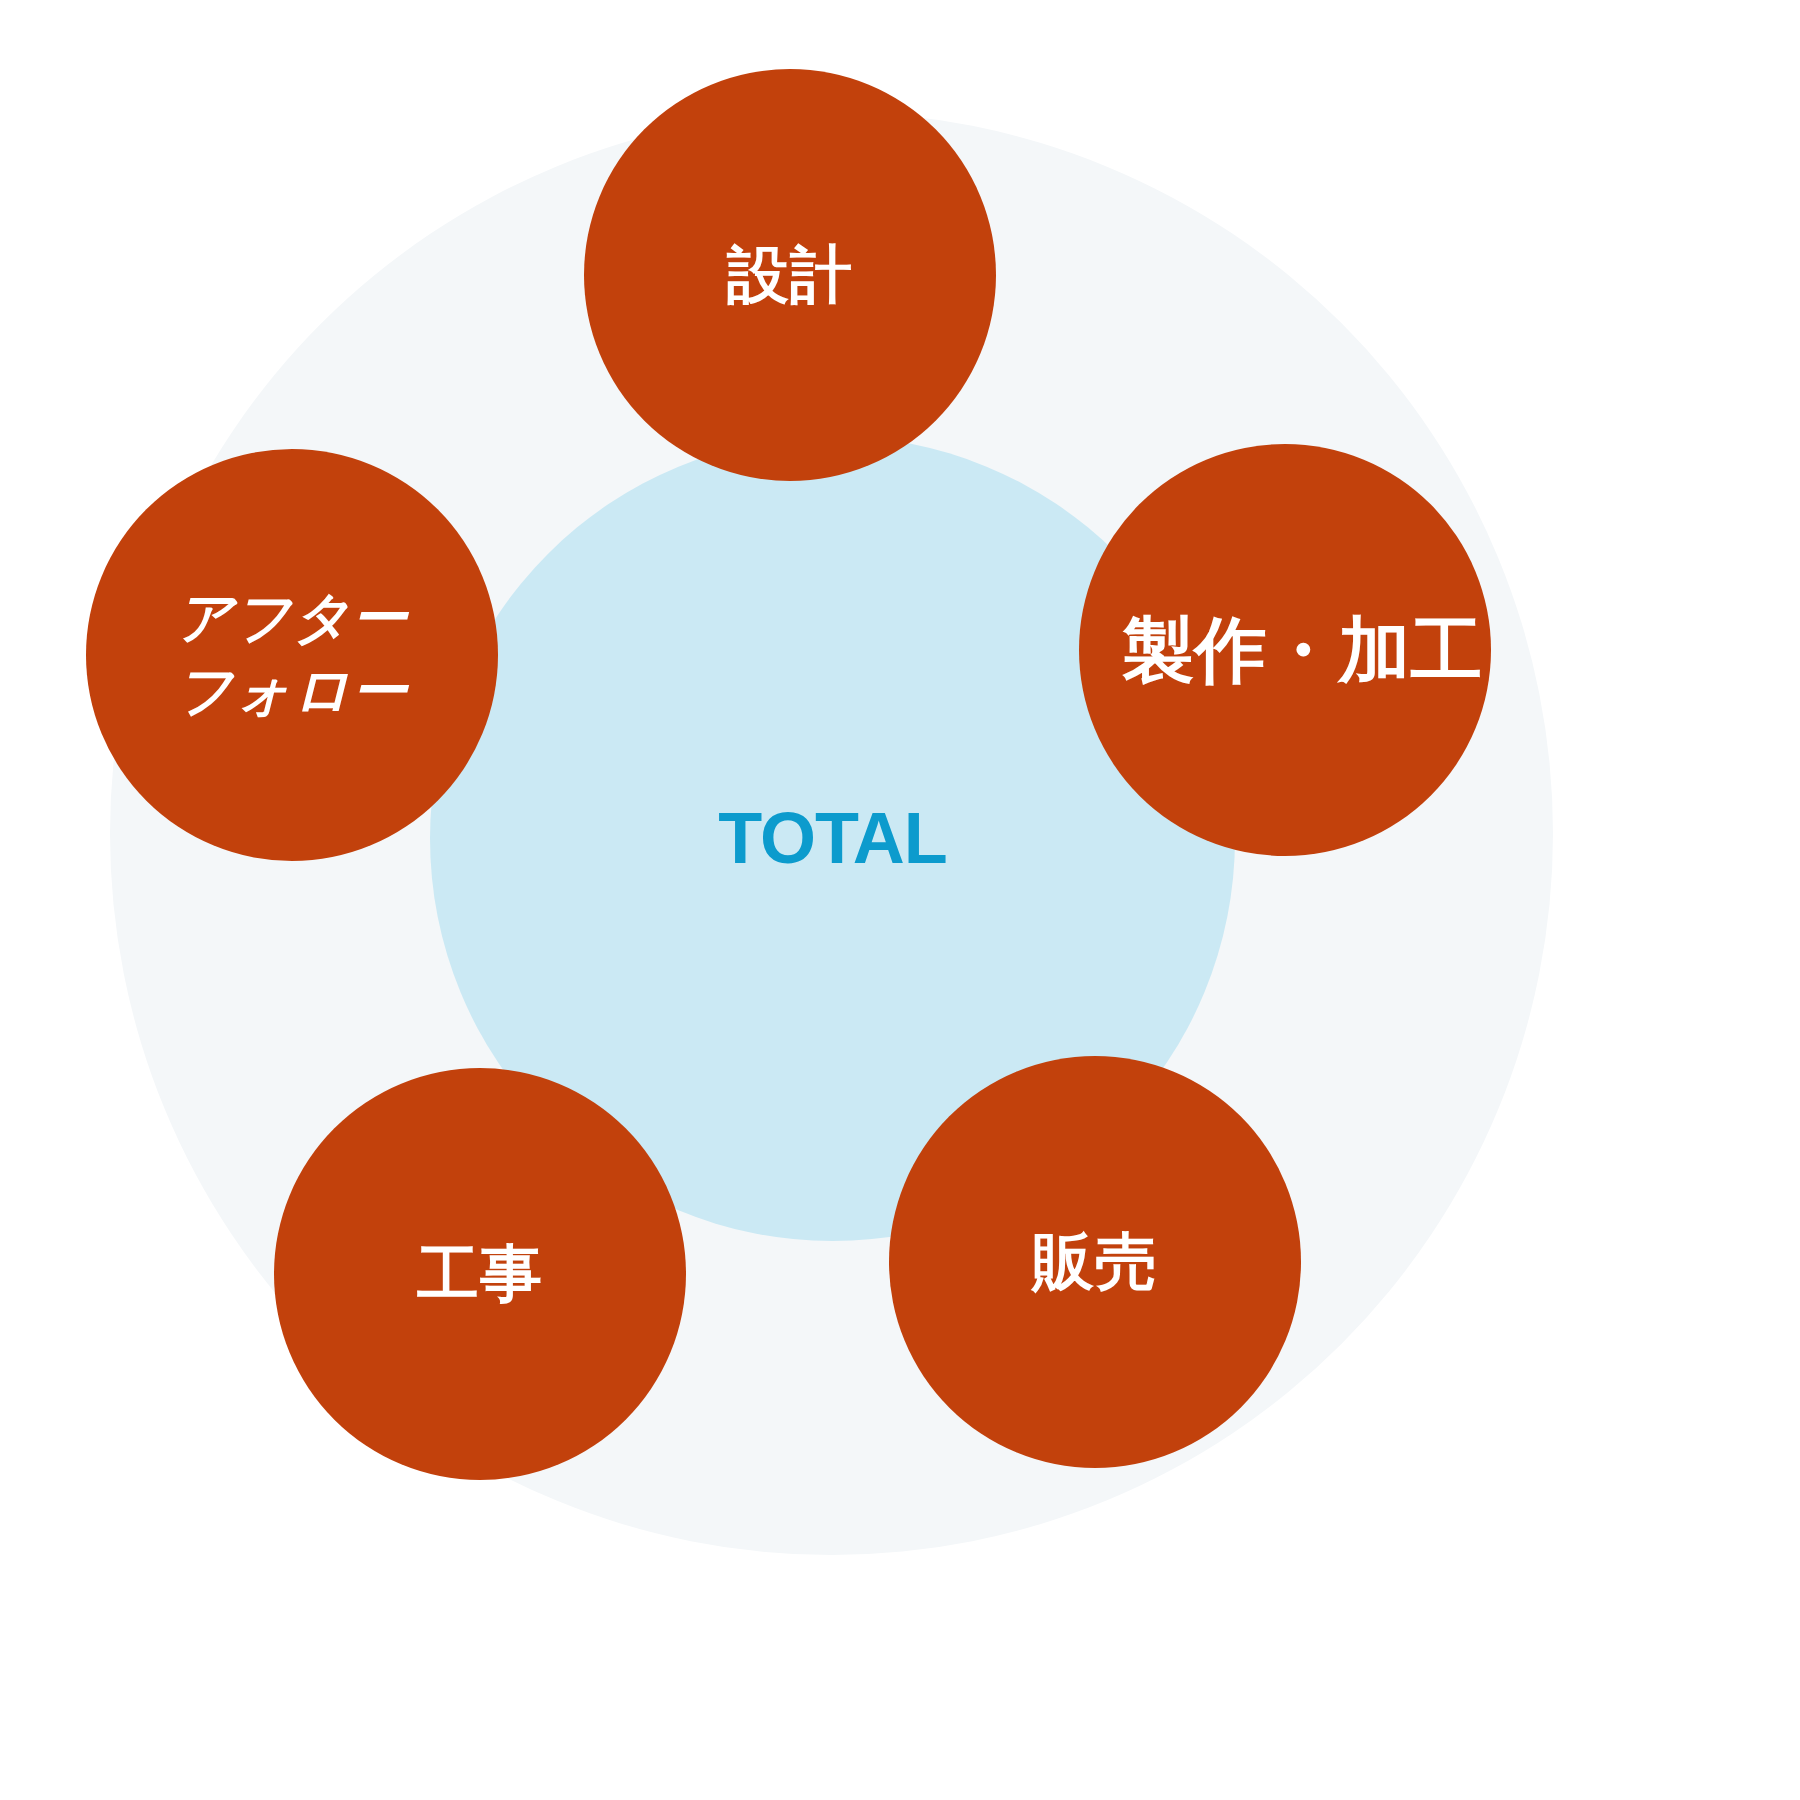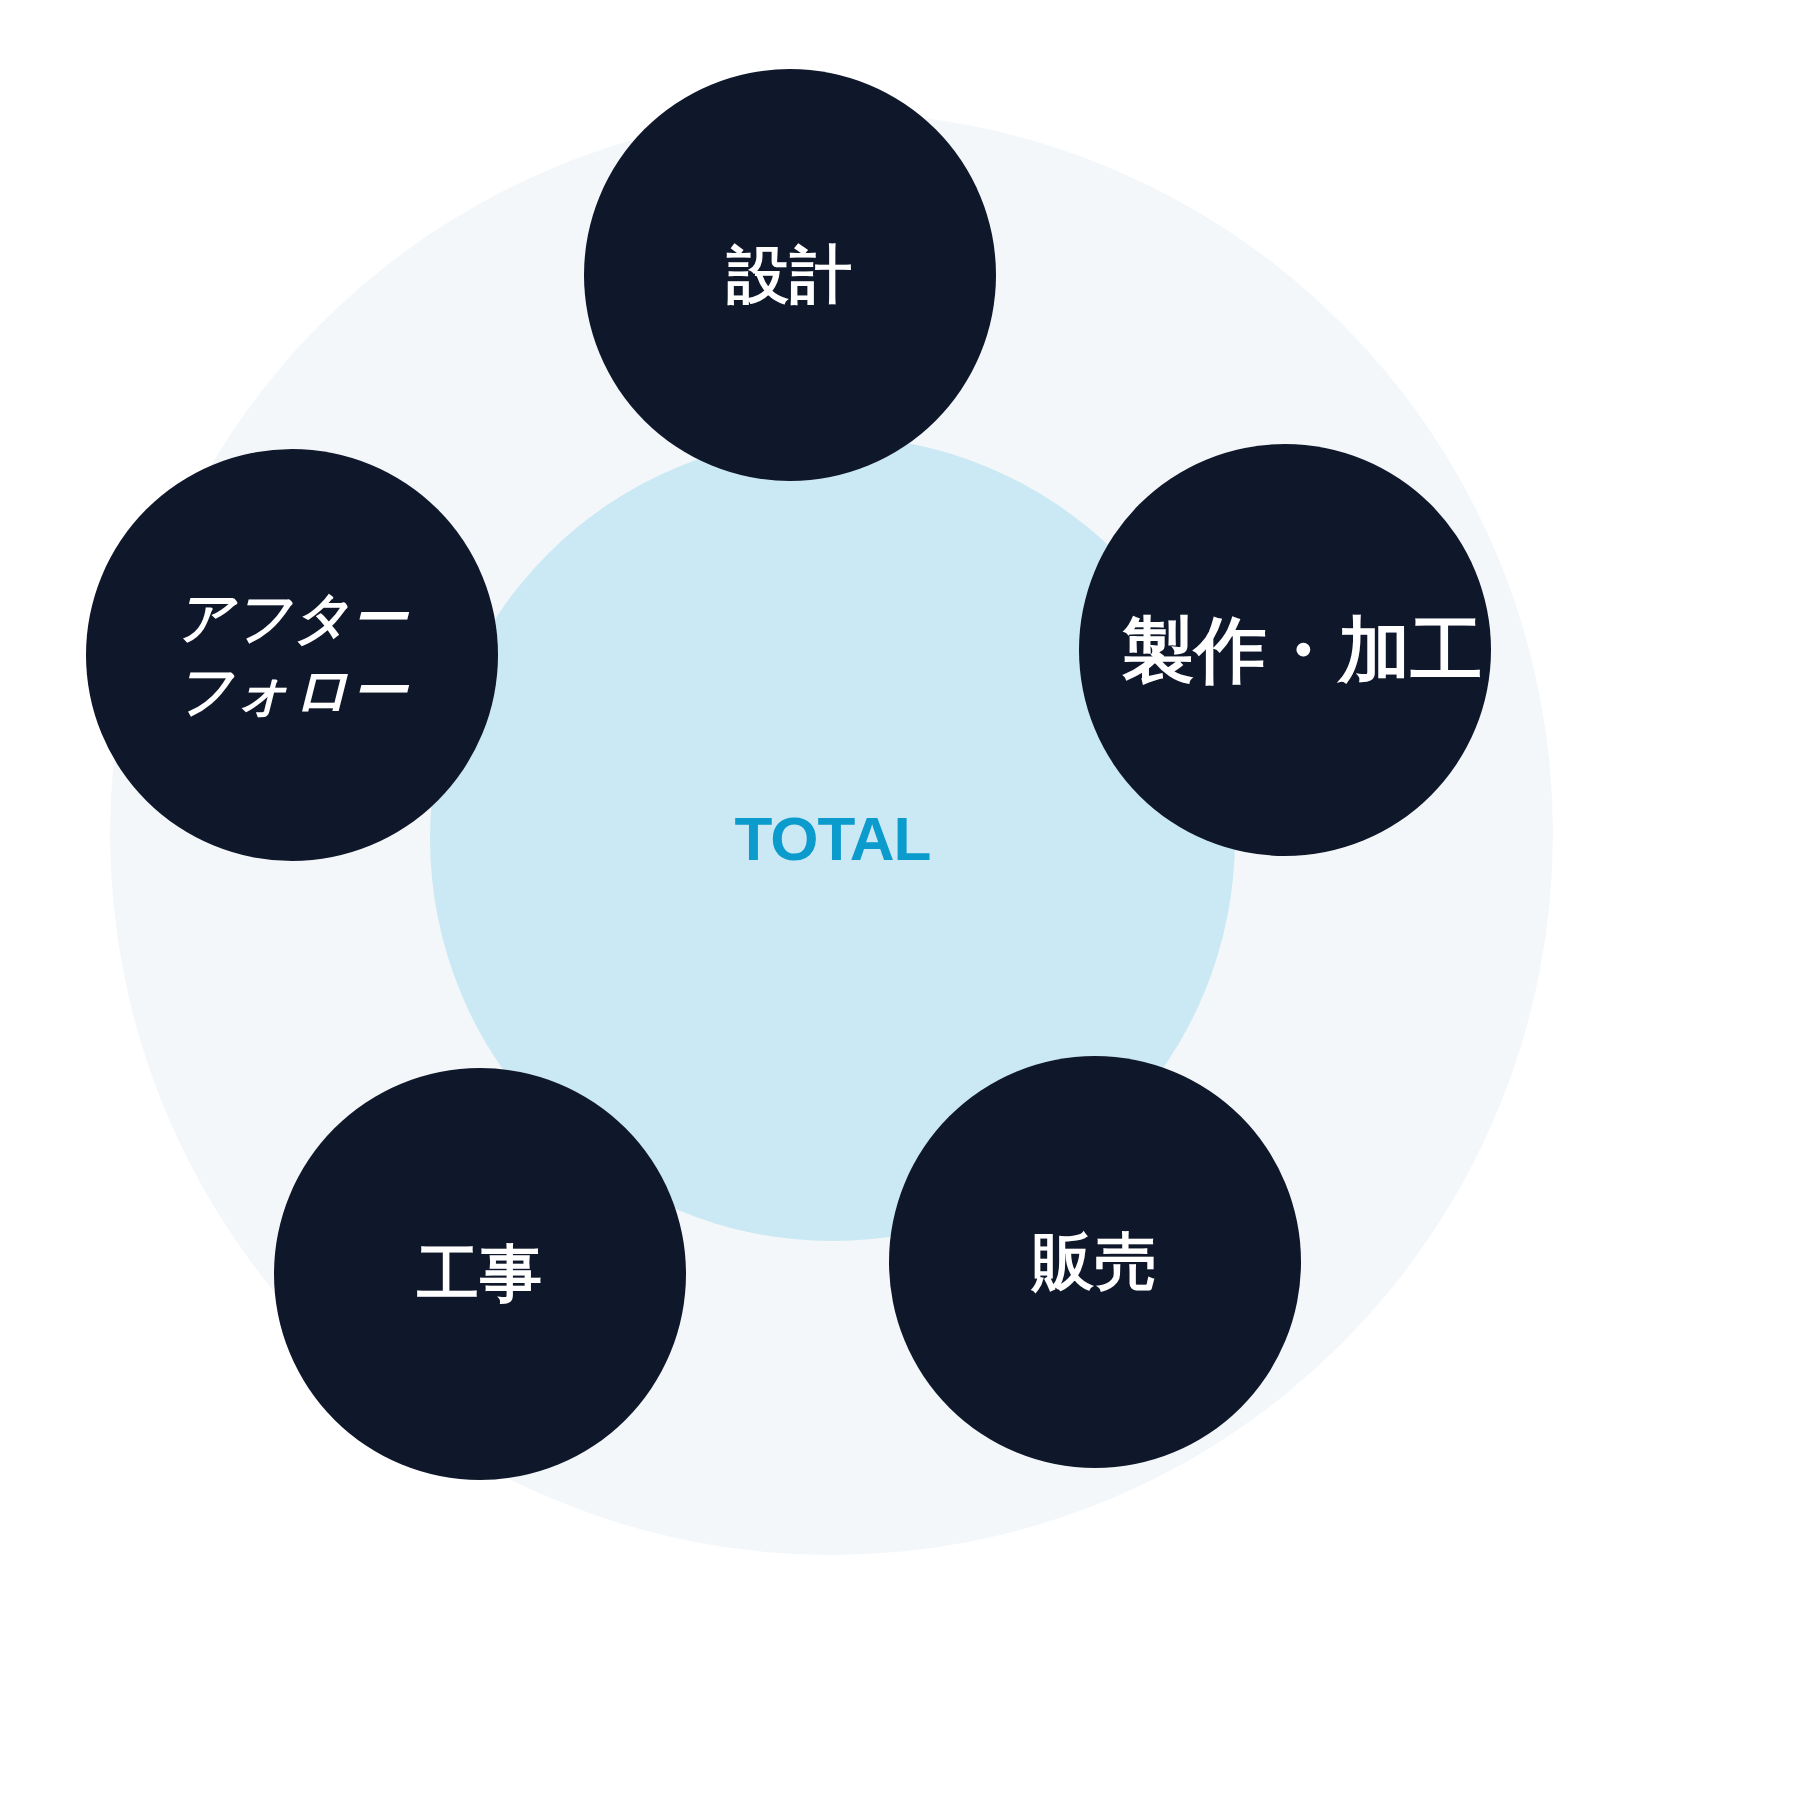--- a/index.html
+++ b/index.html
@@ -55,33 +55,33 @@
     align-items: center;
     justify-content: center;
     text-align: center;
     color: #0c9bcd;
     font-weight: bold;
     letter-spacing: -1px;
     line-height: 1.02;
     pointer-events: none;
   }
   .hub-line1 {
-    font-size: 62px;
+    font-size: 72px;
   }
   .hub-line2 {
     font-size: 96px;
   }
 
   
   .node {
     position: absolute;
     width: 412px;
     height: 412px;
     border-radius: 50%;
-    background: #0f172a;
+    background: #c2410c;
     display: flex;
     align-items: center;
     justify-content: center;
     text-align: left;
     box-sizing: border-box;
   }
   .node-label {
     color: #ffffff;
     font-weight: bold;
     font-size: 62px;

